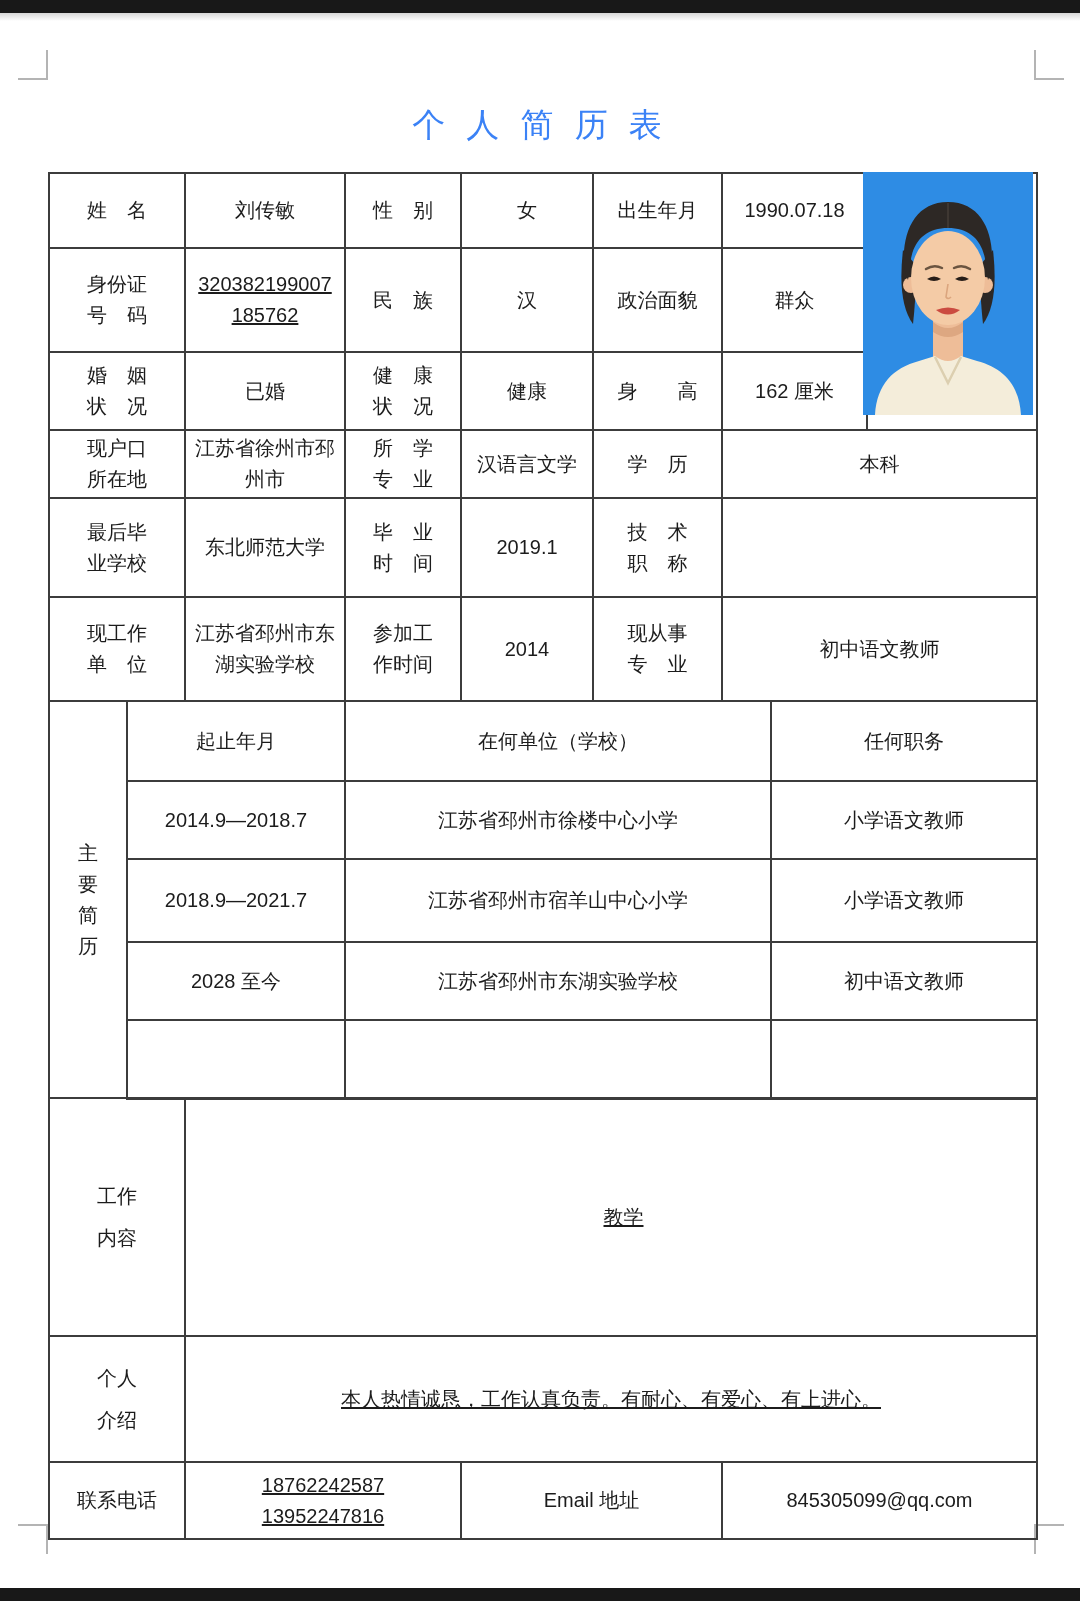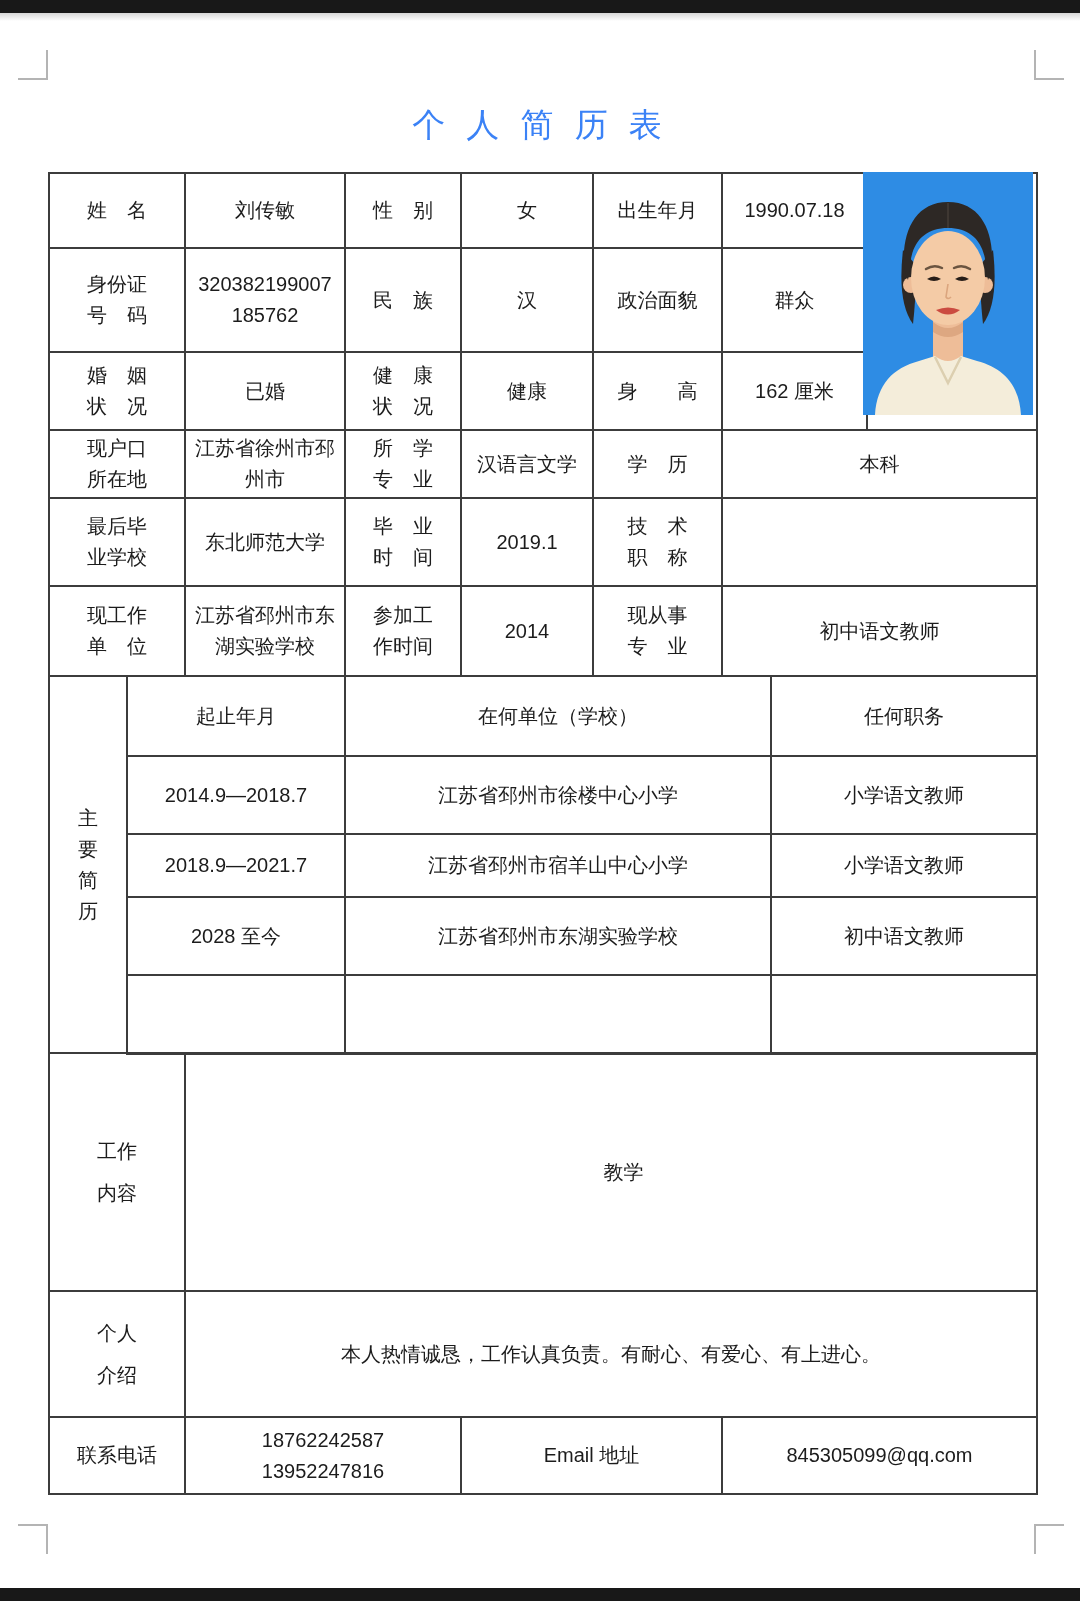--- a/index.html
+++ b/index.html
@@ -30,21 +30,21 @@
     border-collapse:collapse;table-layout:fixed;
   }
   table.resume td{
     border:2px solid #3c3c3c;
     text-align:center;vertical-align:middle;
     font-size:20px;line-height:1.55;
     padding:2px 5px;
     overflow:hidden;
   }
   td.lbl{white-space:pre-line;line-height:1.9;}
-  td.left{text-align:left;padding-left:11px;padding-right:8px;}
+  td.left{text-align:left;padding-left:11px;padding-right:8px;text-decoration:underline;}
   td.pre{white-space:pre-line;line-height:1.9;}
   td.vlabel{white-space:pre-line;line-height:3.0;font-size:20px;}
   td.photo-cell{padding:0;}
   tr.thickb td{border-bottom-width:3px;}
   td.wrap{word-break:break-all;}
 
   .photo{
     position:absolute;left:863px;top:172px;width:170px;height:243px;z-index:5;
   }
   .photo svg{display:block;width:170px;height:243px;}
@@ -108,32 +108,32 @@
   <tr style="height:64px">
     <td class="lbl" colspan="2">现户口
 所在地</td>
     <td>江苏省徐州市邳州市</td>
     <td class="lbl">所　学
 专　业</td>
     <td>汉语言文学</td>
     <td class="lbl">学　历</td>
     <td colspan="3">本科</td>
   </tr>
-  <tr style="height:88px">
+  <tr style="height:99px">
     <td class="lbl" colspan="2">最后毕
 业学校</td>
     <td>东北师范大学</td>
     <td class="lbl">毕　业
 时　间</td>
     <td>2019.1</td>
     <td class="lbl">技　术
 职　称</td>
     <td colspan="3"></td>
   </tr>
-  <tr style="height:90px">
+  <tr style="height:104px">
     <td class="lbl" colspan="2">现工作
 单　位</td>
     <td>江苏省邳州市东湖实验学校</td>
     <td class="lbl">参加工
 作时间</td>
     <td>2014</td>
     <td class="lbl">现从事
 专　业</td>
     <td colspan="3">初中语文教师</td>
   </tr>
@@ -145,21 +145,21 @@
 历</td>
     <td colspan="2">起止年月</td>
     <td colspan="4">在何单位（学校）</td>
     <td colspan="2">任何职务</td>
   </tr>
   <tr style="height:78px">
     <td colspan="2">2014.9—2018.7</td>
     <td colspan="4">江苏省邳州市徐楼中心小学</td>
     <td colspan="2">小学语文教师</td>
   </tr>
-  <tr style="height:63px">
+  <tr style="height:83px">
     <td colspan="2">2018.9—2021.7</td>
     <td colspan="4">江苏省邳州市宿羊山中心小学</td>
     <td colspan="2">小学语文教师</td>
   </tr>
   <tr style="height:78px">
     <td colspan="2">2028 至今</td>
     <td colspan="4">江苏省邳州市东湖实验学校</td>
     <td colspan="2">初中语文教师</td>
   </tr>
   <tr style="height:78px" class="thickb">

